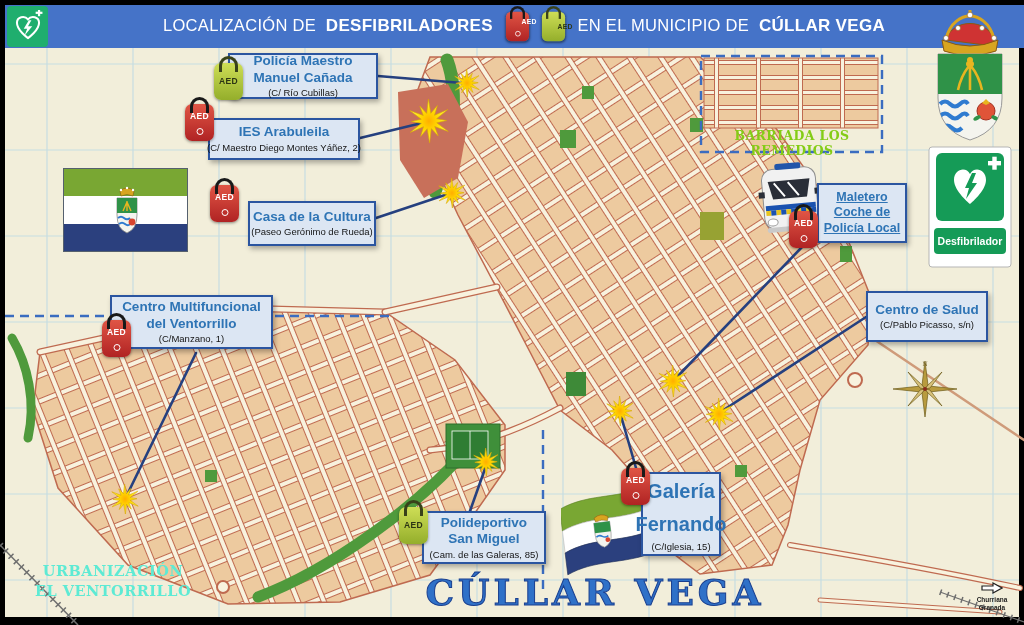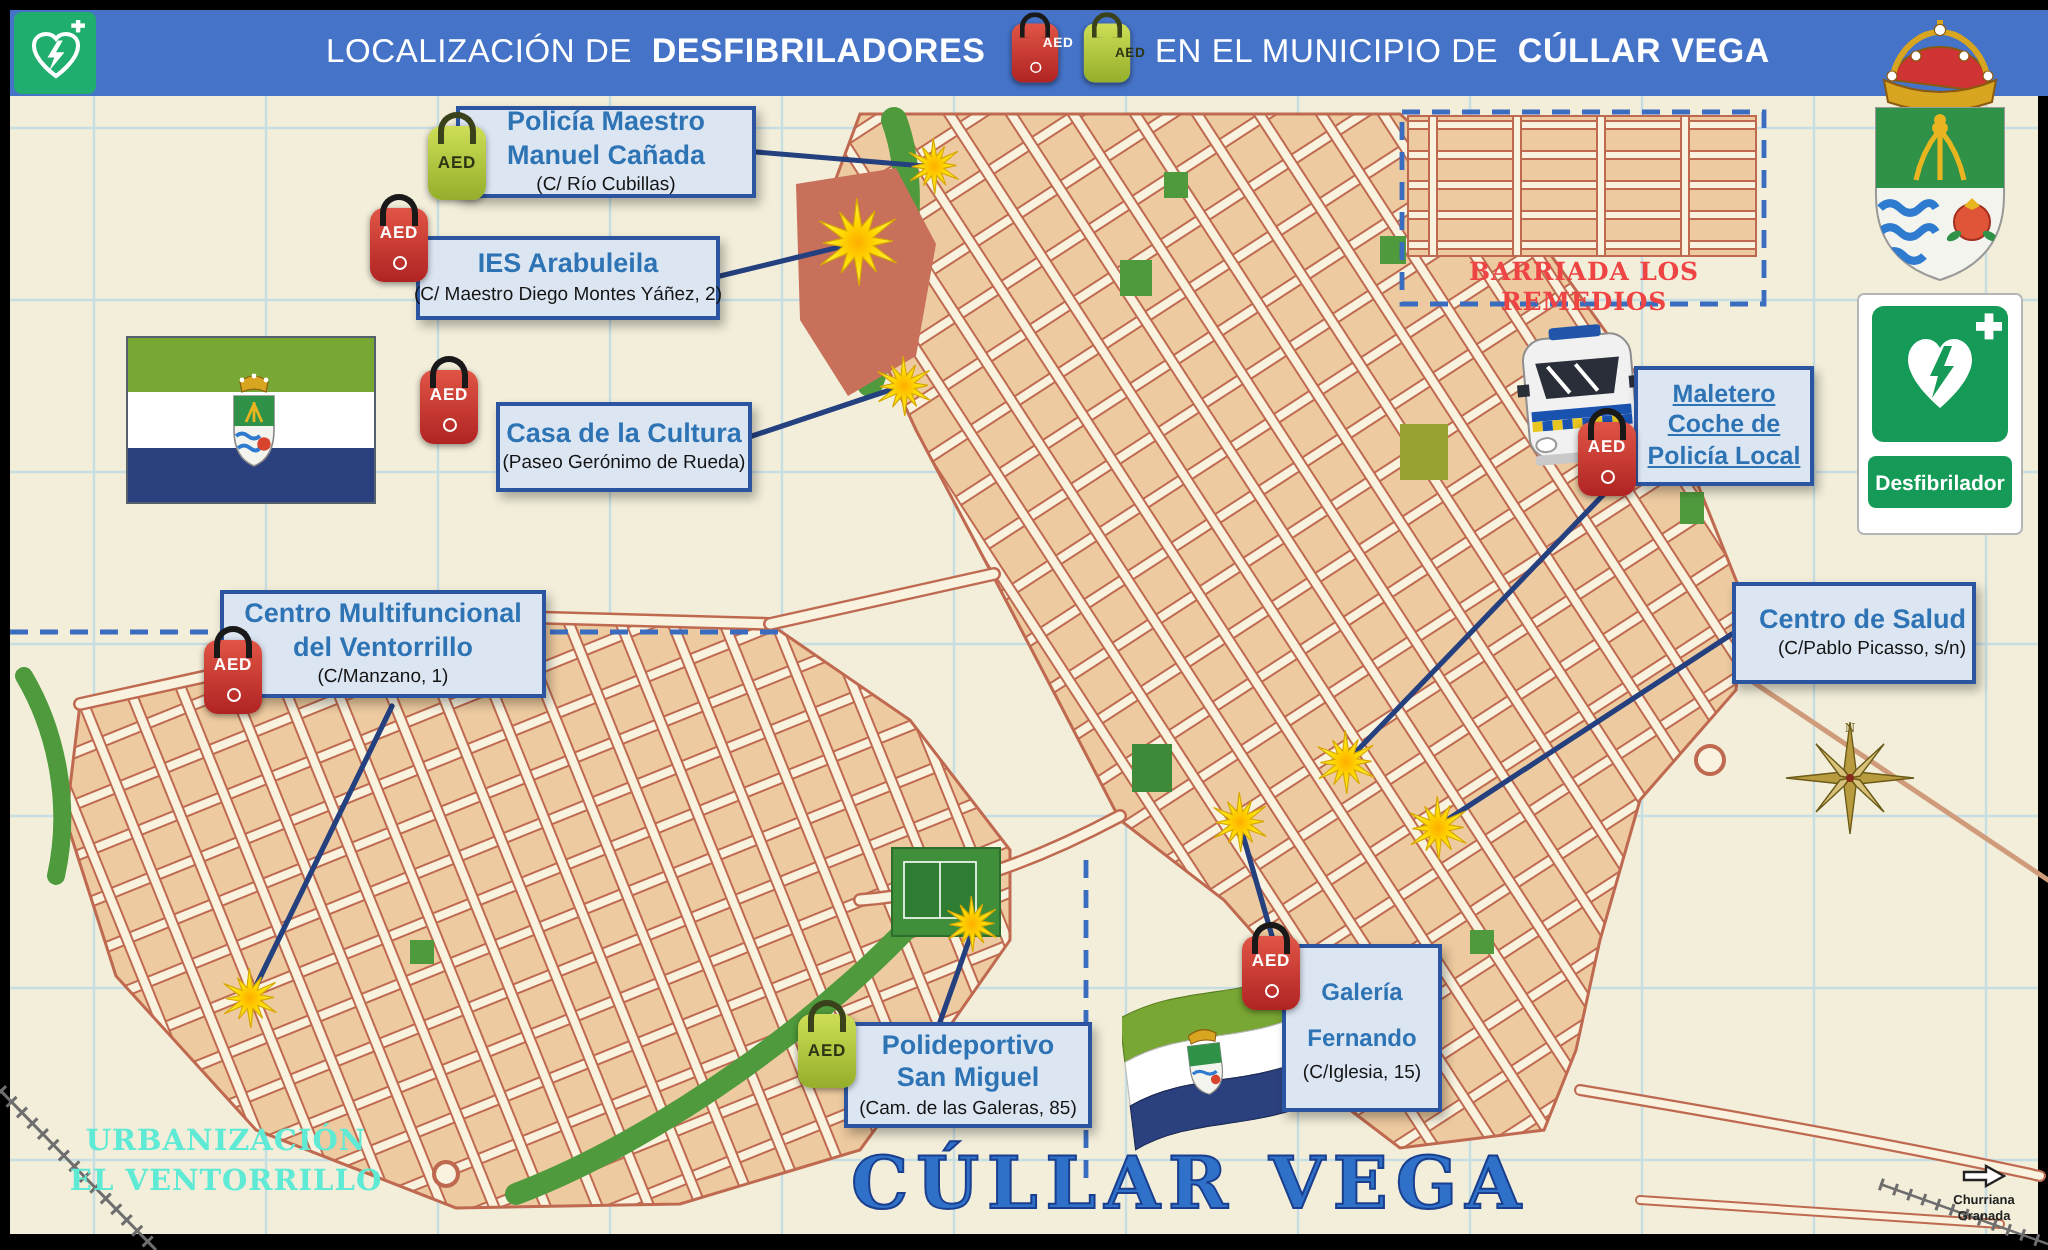--- a/index.html
+++ b/index.html
@@ -29,30 +29,30 @@
        width:7px;height:7px;border-radius:50%;border:1.8px solid #fff;box-sizing:border-box;}
   .aed.onmap{position:absolute;z-index:7;}
   .aed.mini{transform:scale(.8);vertical-align:middle;margin:0 1px;}
   
   .callout{position:absolute;background:#dce6f3;border:2.5px solid #2b55a0;box-sizing:border-box;
        display:flex;flex-direction:column;justify-content:center;align-items:center;text-align:center;
        padding:2px 3px;z-index:6;box-shadow:2px 3px 5px rgba(0,0,0,.3);}
   .cname{color:#2e74b5;font-weight:bold;font-size:13.5px;line-height:1.22;white-space:nowrap;}
   .caddr{color:#141414;font-size:9.5px;line-height:1.25;white-space:nowrap;margin-top:1px;}
   .callout.compact .cname{font-size:12.5px;text-decoration:underline;}
-  .callout.tall .cname{font-size:12px;margin:4px 0;}
+  .callout.tall .cname{font-size:20px;margin:4px 0;}
   
   #mapsvg{position:absolute;left:0;top:0;z-index:1;}
   #connector-layer{position:absolute;left:0;top:0;z-index:4;pointer-events:none;}
   .connector{stroke:#25407f;stroke-width:2.6;stroke-linecap:round;}
   .burst{fill:url(#gb);stroke:#d8a800;stroke-width:.6;}
   
   .maplabel{position:absolute;z-index:3;text-align:center;}
   #barriada-label{left:702px;top:128px;width:180px;font-family:"DejaVu Serif",serif;
-       font-weight:bold;font-size:12.5px;color:#ef4444;letter-spacing:.4px;}
+       font-weight:bold;font-size:12.5px;color:#84cc16;letter-spacing:.4px;}
   #urb-label{left:34px;top:561px;width:158px;font-family:"DejaVu Serif",serif;
        font-weight:bold;font-size:14.5px;color:#5eead4;line-height:1.35;letter-spacing:.5px;}
   #town-title{left:420px;top:574px;width:350px;font-family:"DejaVu Serif",serif;
        font-weight:bold;font-size:36px;color:#2f71c8;letter-spacing:4px;
        -webkit-text-stroke:1px #1a3f8f;line-height:1;}
   #direction-sign{left:966px;top:582px;width:52px;font-size:6.5px;color:#222;
        font-weight:bold;line-height:1.2;z-index:3;}
   
   .pict{position:absolute;z-index:4;}
   #flag-left{left:63px;top:168px;width:125px;height:84px;border:1px solid #55606e;box-sizing:border-box;}
@@ -392,21 +392,21 @@
     <div class="callout compact" style="left: 817px; top: 183px; width: 90px; height: 60px;">
       <div class="cname">Maletero</div>
       <div class="cname">Coche de</div>
       <div class="cname">Policía Local</div>
     </div>
     <span class="aed aed-red onmap" style="left: 789px; top: 211px;">
       <span class="handle"></span>
       <span class="lbl">AED</span>
       <span class="btn"></span>
     </span>
-    <div class="callout" style="left: 866px; top: 291px; width: 122px; height: 51px; align-items: flex-end;">
+    <div class="callout" style="left: 866px; top: 291px; width: 122px; height: 51px;">
       <div class="cname">Centro de Salud</div>
       <div class="caddr">(C/Pablo Picasso, s/n)</div>
     </div>
     <div class="callout tall" style="left: 641px; top: 472px; width: 80px; height: 84px;">
       <div class="cname">Galería</div>
       <div class="cname">Fernando</div>
       <div class="caddr">(C/Iglesia, 15)</div>
     </div>
     <span class="aed aed-red onmap" style="left: 621px; top: 468px;">
       <span class="handle"></span>

